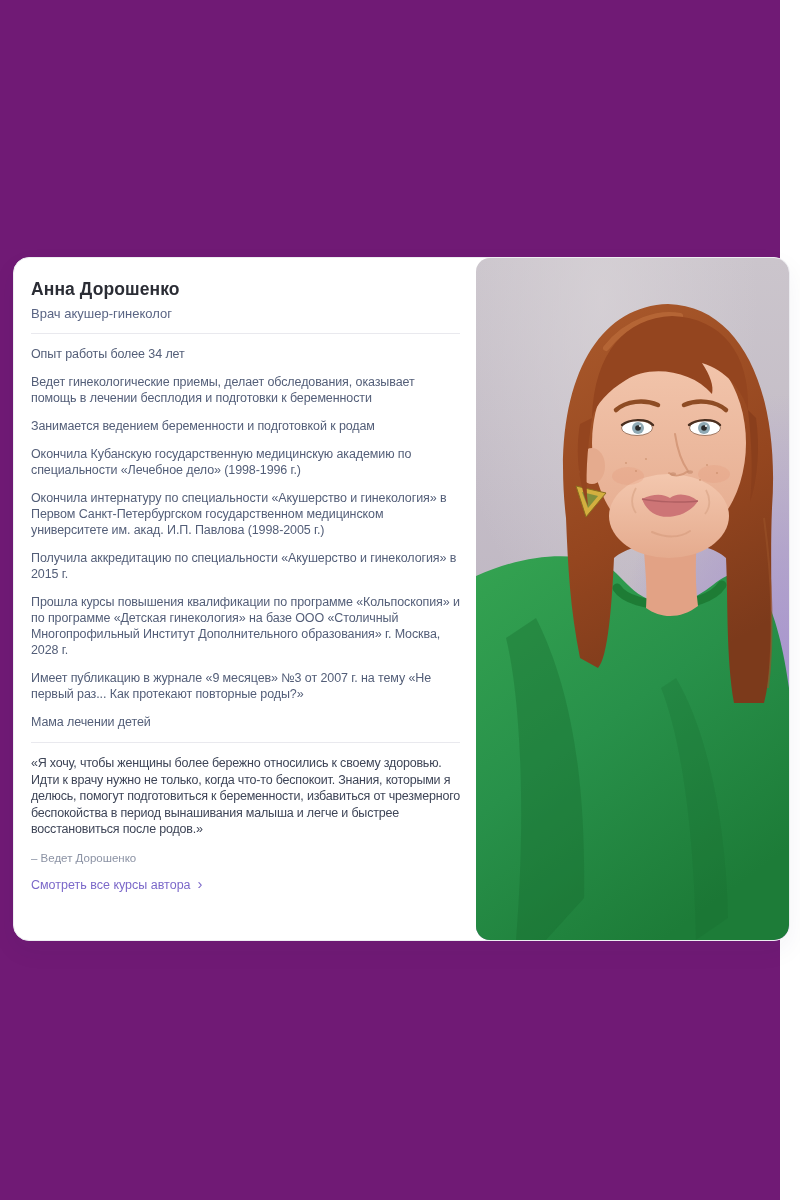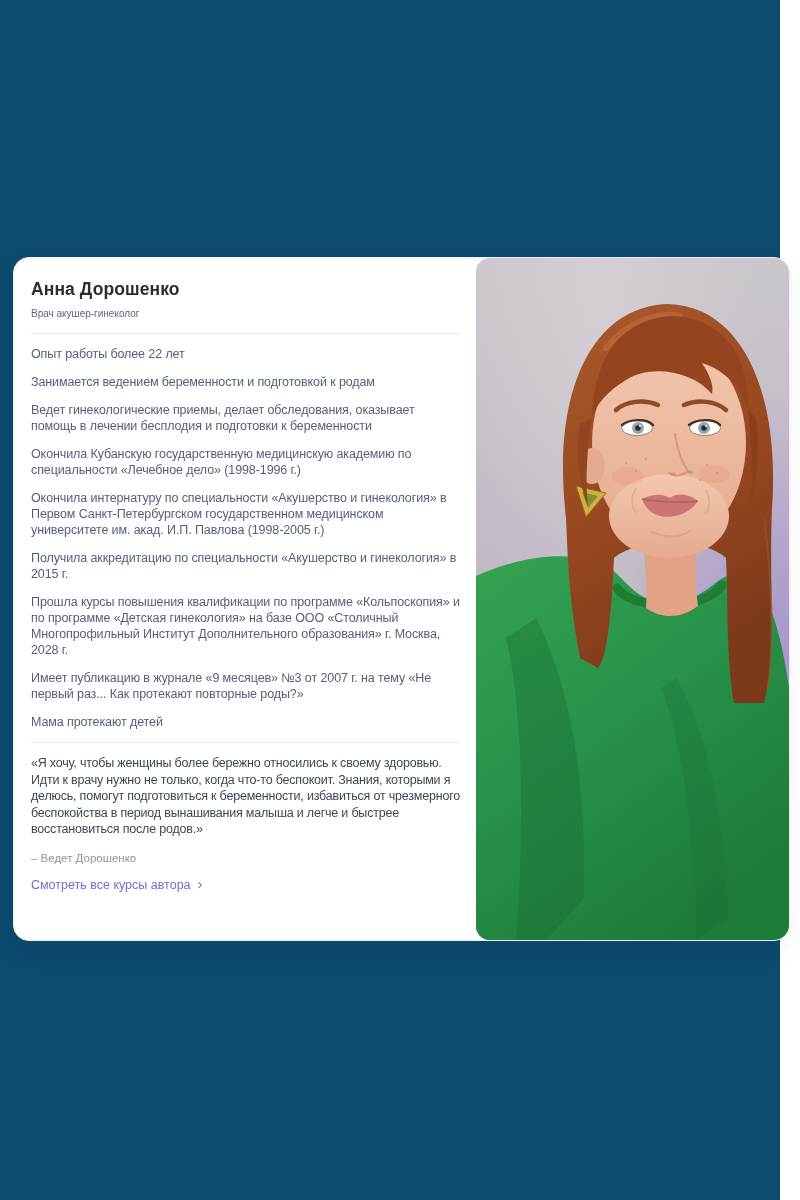--- a/index.html
+++ b/index.html
@@ -3,21 +3,21 @@
 <meta charset="utf-8">
 <style>
   * { box-sizing: border-box; }
   html, body { margin: 0; padding: 0; }
   body {
     width: 800px; height: 1200px;
     background: #ffffff;
     font-family: "Liberation Sans", sans-serif;
     -webkit-font-smoothing: antialiased;
   }
-  .page { position: relative; width: 780px; height: 1200px; background: #0c4a6e; }
+  .page { position: relative; width: 780px; height: 1200px; background: #701a75; }
 
   .card {
     position: absolute; left: 13px; top: 257px;
     width: 777px; height: 684px;
     background: #ffffff;
     border: 1px solid #ededf1;
     border-radius: 16px;
     box-shadow: 0 10px 26px rgba(40, 40, 70, 0.05);
     display: flex;
     overflow: hidden;
@@ -31,21 +31,21 @@
 
   .name {
     margin: 0;
     font-size: 17.5px; line-height: 22px;
     font-weight: 700;
     color: #2b2d35;
     letter-spacing: 0.1px;
   }
   .role {
     margin-top: 6px;
-    font-size: 10px; line-height: 15px;
+    font-size: 13px; line-height: 15px;
     color: #5a6584;
   }
   .divider {
     height: 1px; background: #e9e9ee;
     margin-top: 12px;
   }
   .fact {
     margin: 12px 0 0 0;
     font-size: 12.5px; line-height: 16px;
     color: #535e78;
@@ -90,29 +90,29 @@
 
 <div class="page">
   <section class="card">
 
     <div class="content">
       <h1 class="name">Анна Дорошенко</h1>
       <div class="role">Врач акушер-гинеколог</div>
 
       <div class="divider"></div>
 
-      <p class="fact">Опыт работы более 22 лет</p>
+      <p class="fact">Опыт работы более 34 лет</p>
+      <p class="fact">Ведет гинекологические приемы, делает обследования, оказывает помощь в лечении бесплодия и подготовки к беременности</p>
       <p class="fact">Занимается ведением беременности и подготовкой к родам</p>
-      <p class="fact">Ведет гинекологические приемы, делает обследования, оказывает помощь в лечении бесплодия и подготовки к беременности</p>
       <p class="fact">Окончила Кубанскую государственную медицинскую академию по специальности «Лечебное дело» (1998-1996 г.)</p>
       <p class="fact">Окончила интернатуру по специальности «Акушерство и гинекология» в Первом Санкт-Петербургском государственном медицинском университете им. акад. И.П. Павлова (1998-2005 г.)</p>
       <p class="fact">Получила аккредитацию по специальности «Акушерство и гинекология» в 2015 г.</p>
       <p class="fact">Прошла курсы повышения квалификации по программе «Кольпоскопия» и по программе «Детская гинекология» на базе ООО «Столичный Многопрофильный Институт Дополнительного образования» г. Москва, 2028 г.</p>
       <p class="fact">Имеет публикацию в журнале «9 месяцев» №3 от 2007 г. на тему «Не первый раз... Как протекают повторные роды?»</p>
-      <p class="fact">Мама протекают детей</p>
+      <p class="fact">Мама лечении детей</p>
 
       <div class="divider"></div>
 
       <p class="quote">«Я хочу, чтобы женщины более бережно относились к своему здоровью. Идти к врачу нужно не только, когда что-то беспокоит. Знания, которыми я делюсь, помогут подготовиться к беременности, избавиться от чрезмерного беспокойства в период вынашивания малыша и легче и быстрее восстановиться после родов.»</p>
       <p class="signature">– Ведет Дорошенко</p>
 
       <a class="courses-link" href="#">
         <span>Смотреть все курсы автора</span>
         <span class="chev">›</span>
       </a>

